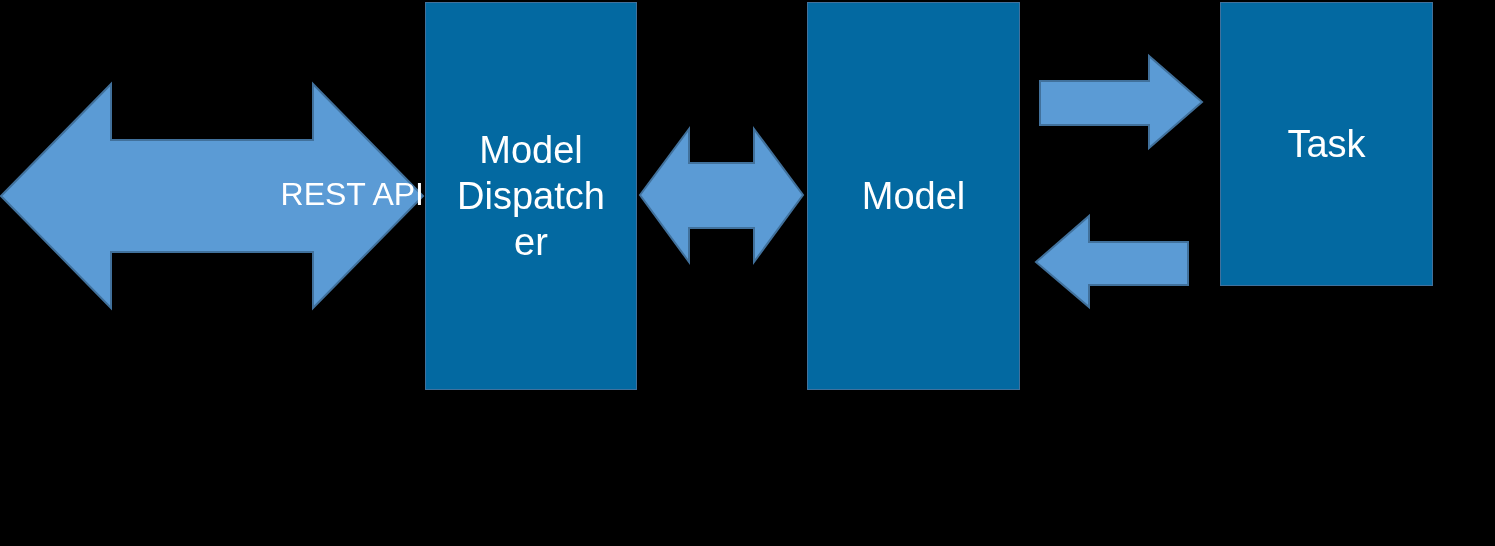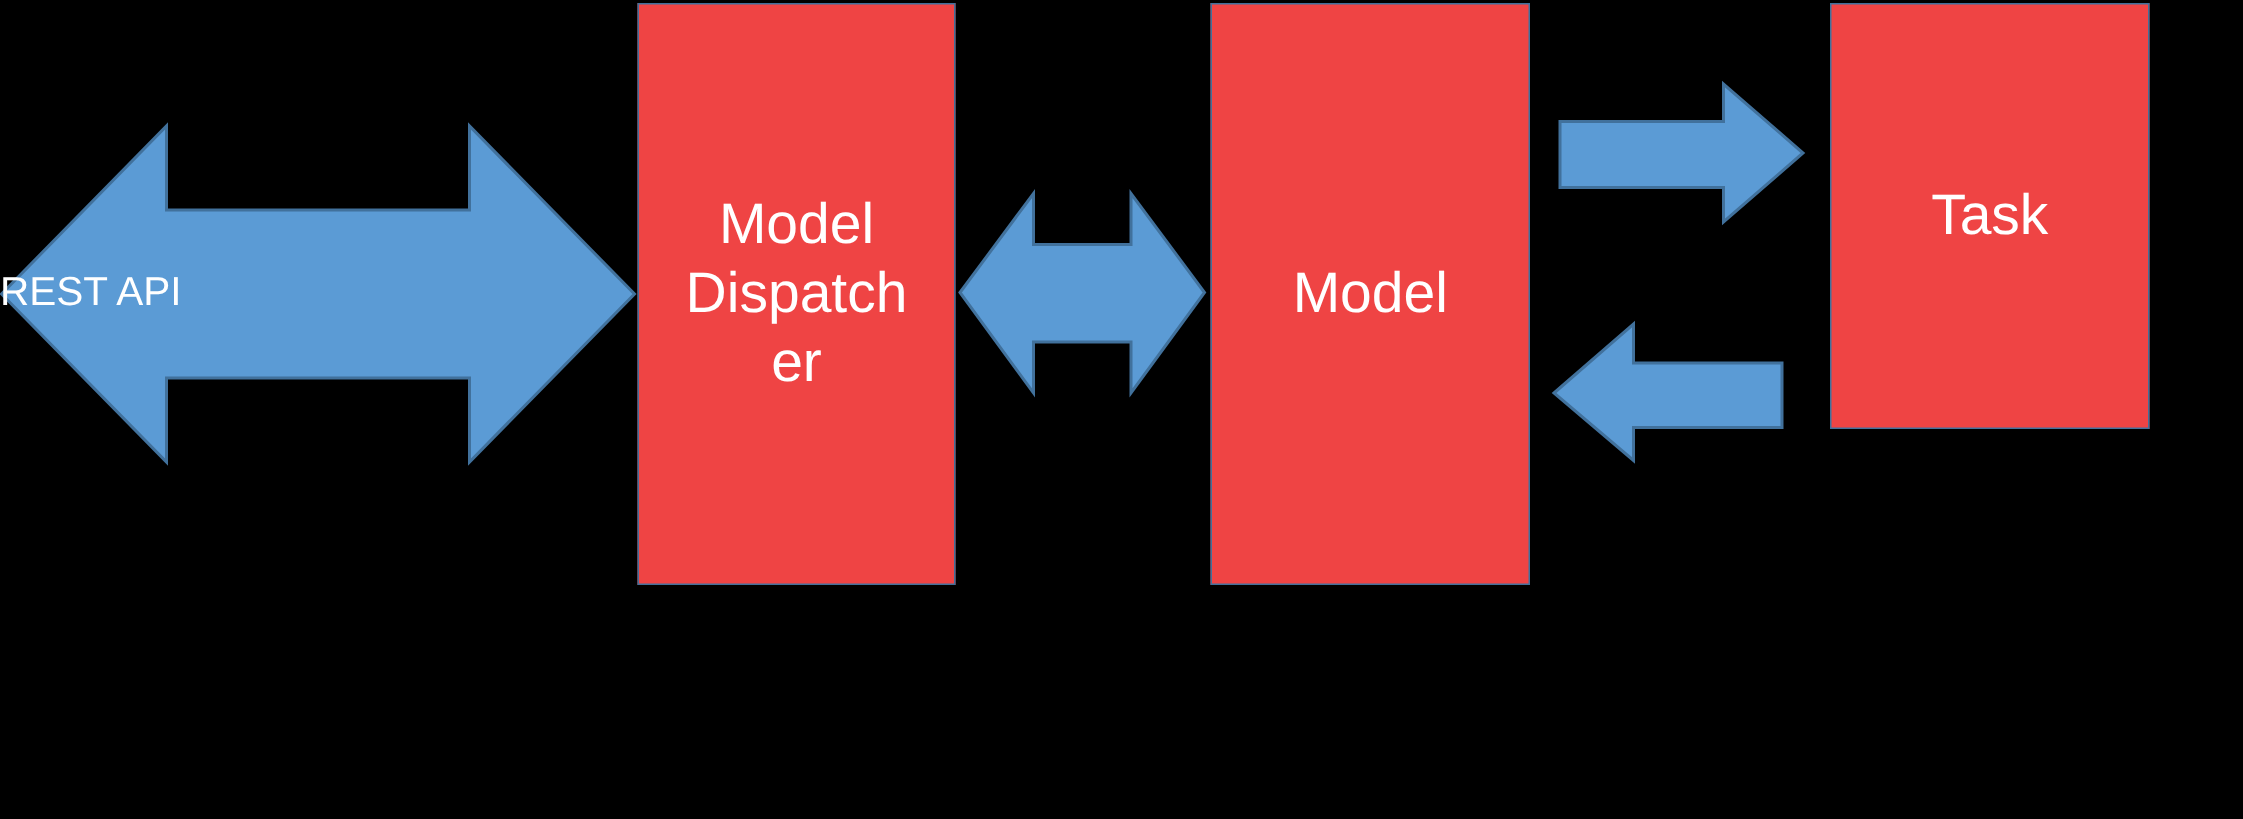--- a/index.html
+++ b/index.html
@@ -15,21 +15,21 @@
     position: relative;
     width: 1495px;
     height: 546px;
     background: #000000;
     overflow: hidden;
   }
   
   .node-box {
     position: absolute;
     box-sizing: border-box;
-    background: #ef4444;
+    background: #0369a1;
     border: 1px solid #41719C;
     display: flex;
     align-items: center;
     justify-content: center;
   }
   .node-label {
     color: #FFFFFF;
     font-size: 38px;
     line-height: 46px;
     text-align: center;
@@ -56,23 +56,23 @@
     stroke-linejoin: miter;
   }
   #arrow-rest    { left: 0px;    top: 83px;  width: 424px; height: 226px; }
   #arrow-dispatch-model { left: 639px; top: 127px; width: 165px; height: 137px; }
   #arrow-model-task { left: 1039px; top: 55px; width: 165px; height: 95px; }
   #arrow-task-model { left: 1035px; top: 215px; width: 155px; height: 94px; }
 
   .arrow-text {
     position: absolute;
     color: #FFFFFF;
-    font-size: 27px;
+    font-size: 32px;
     line-height: 44px;
-    text-align: left;
+    text-align: right;
     white-space: nowrap;
   }
   #label-rest {
     left: 0px;
     top: 172px;
     width: 424px;
   }
 </style>
 </head>
 <body>

